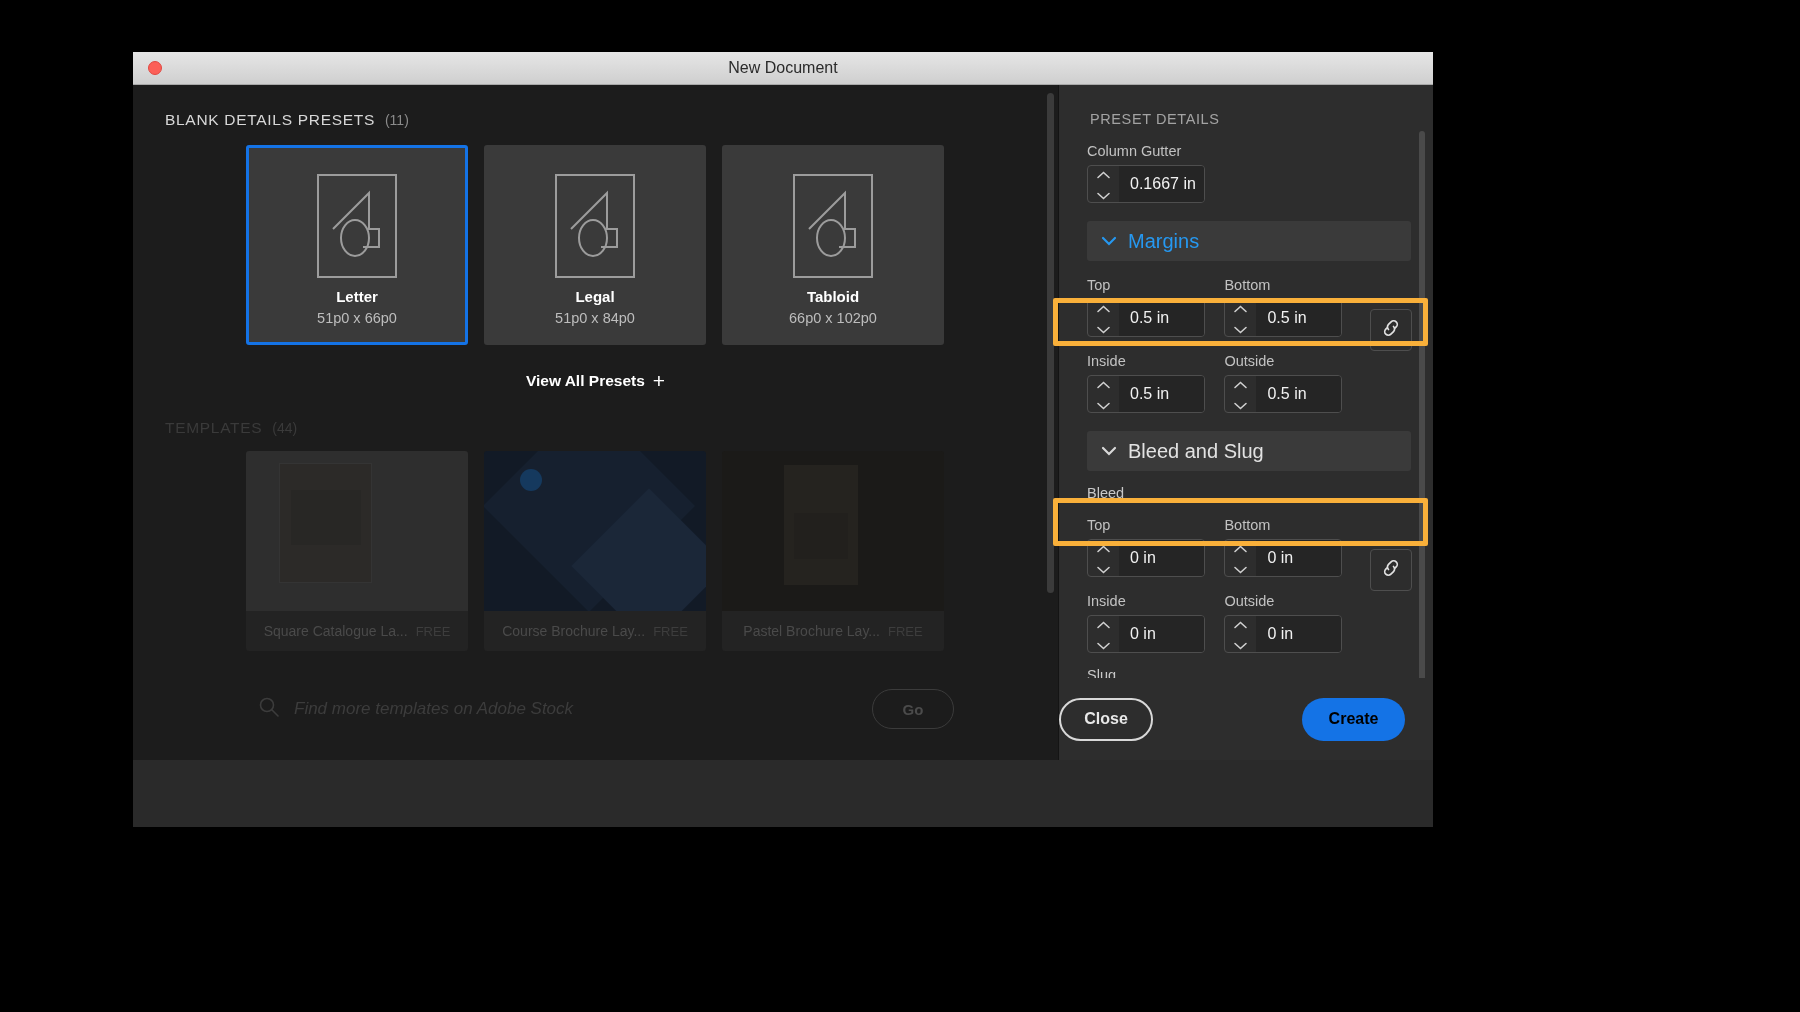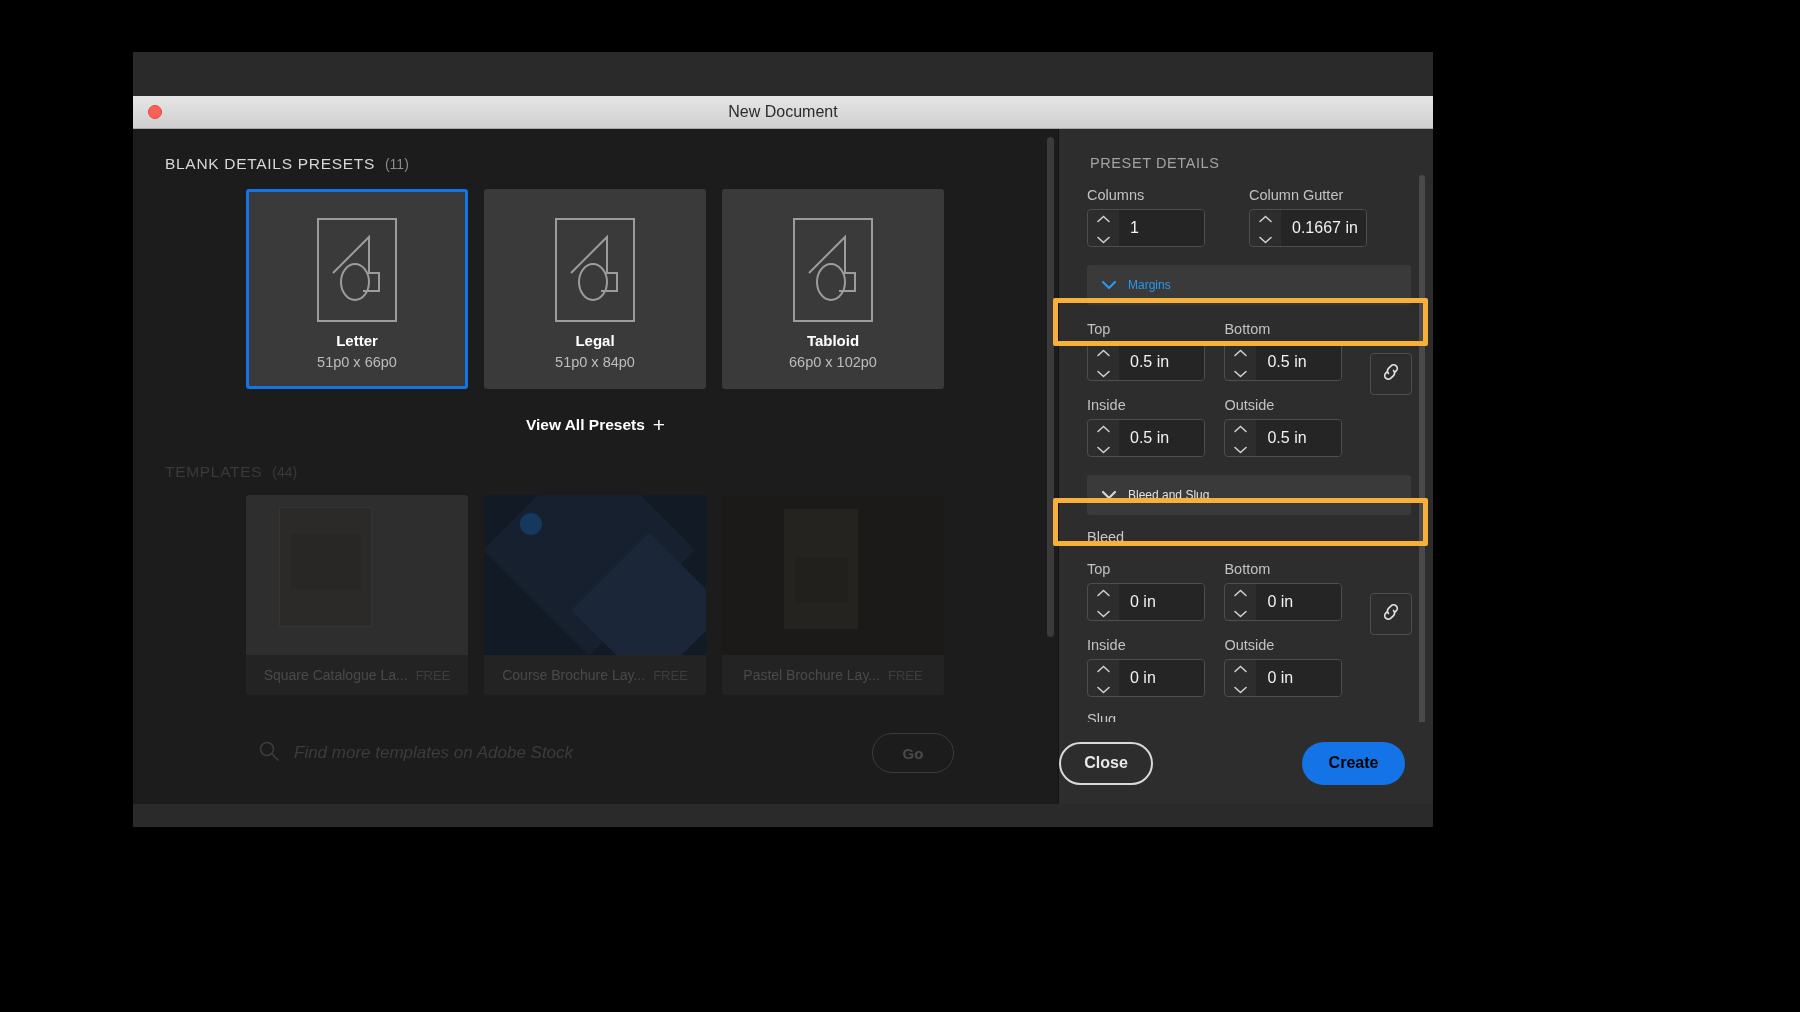--- a/index.html
+++ b/index.html
@@ -18,21 +18,20 @@
     background: #2a2a2a;
     overflow: hidden;
   }
 
   .titlebar {
     height: 33px;
     background: linear-gradient(#e6e6e6, #cfcfcf);
     border-bottom: 1px solid #a8a8a8;
     display: flex; align-items: center;
     position: relative;
-    margin-top: 44px;
   }
   .traffic {
     width: 14px; height: 14px; border-radius: 50%;
     background: #fc6058;
     margin-left: 15px;
     border: 1px solid #e14942;
   }
   .title {
     position: absolute; left: 0; right: 0;
     text-align: center;
@@ -283,21 +282,21 @@
   .sect-header {
     height: 40px;
     background: #3a3a3a;
     border-radius: 3px;
     display: flex; align-items: center; gap: 11px;
     padding-left: 14px;
     margin-top: 18px;
     cursor: pointer;
     position: relative;
   }
-  .sect-header .lbl { font-size: 12px; }
+  .sect-header .lbl { font-size: 20px; }
   .sect-header.blue .lbl { color: #2698f0; }
   .sect-header.plain .lbl { color: #e2e2e2; }
 
   .hl-box {
     position: absolute;
     border: 5px solid #f9b03a;
     border-radius: 2px;
     pointer-events: none;
   }
 
@@ -476,34 +475,20 @@
         <button class="go-btn">Go</button>
       </div>
     </div>
 
     <div class="right">
       <div class="rp-scroll">
         <div class="rp-title">PRESET DETAILS</div>
 
         <div class="field-grid">
           <div class="field-col">
-            <div class="field-label">Columns</div>
-            <div class="stepper">
-              <div class="arrows">
-                <span class="chev"><svg width="15" height="8" viewBox="0 0 15 8">
-                      <path d="M2 6.5 L7.5 1.5 L13 6.5" fill="none" stroke="#cfcfcf" stroke-width="1.6" stroke-linecap="round"></path>
-                    </svg></span>
-                <span class="chev"><svg width="15" height="8" viewBox="0 0 15 8">
-                      <path d="M2 1.5 L7.5 6.5 L13 1.5" fill="none" stroke="#cfcfcf" stroke-width="1.6" stroke-linecap="round"></path>
-                    </svg></span>
-              </div>
-              <input class="val" type="text" value="1" style="">
-            </div>
-          </div>
-          <div class="field-col">
             <div class="field-label">Column Gutter</div>
             <div class="stepper">
               <div class="arrows">
                 <span class="chev"><svg width="15" height="8" viewBox="0 0 15 8">
                       <path d="M2 6.5 L7.5 1.5 L13 6.5" fill="none" stroke="#cfcfcf" stroke-width="1.6" stroke-linecap="round"></path>
                     </svg></span>
                 <span class="chev"><svg width="15" height="8" viewBox="0 0 15 8">
                       <path d="M2 1.5 L7.5 6.5 L13 1.5" fill="none" stroke="#cfcfcf" stroke-width="1.6" stroke-linecap="round"></path>
                     </svg></span>
               </div>

